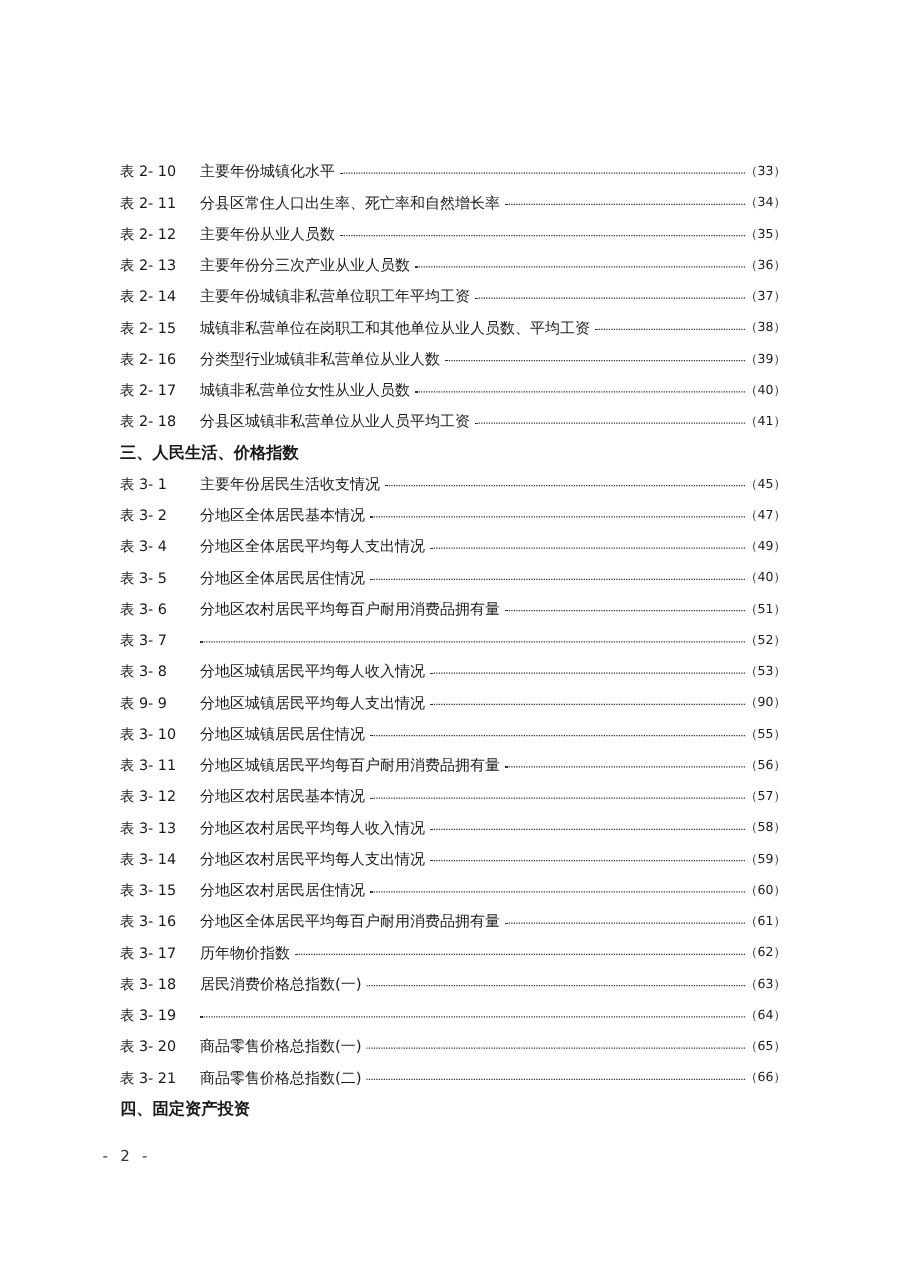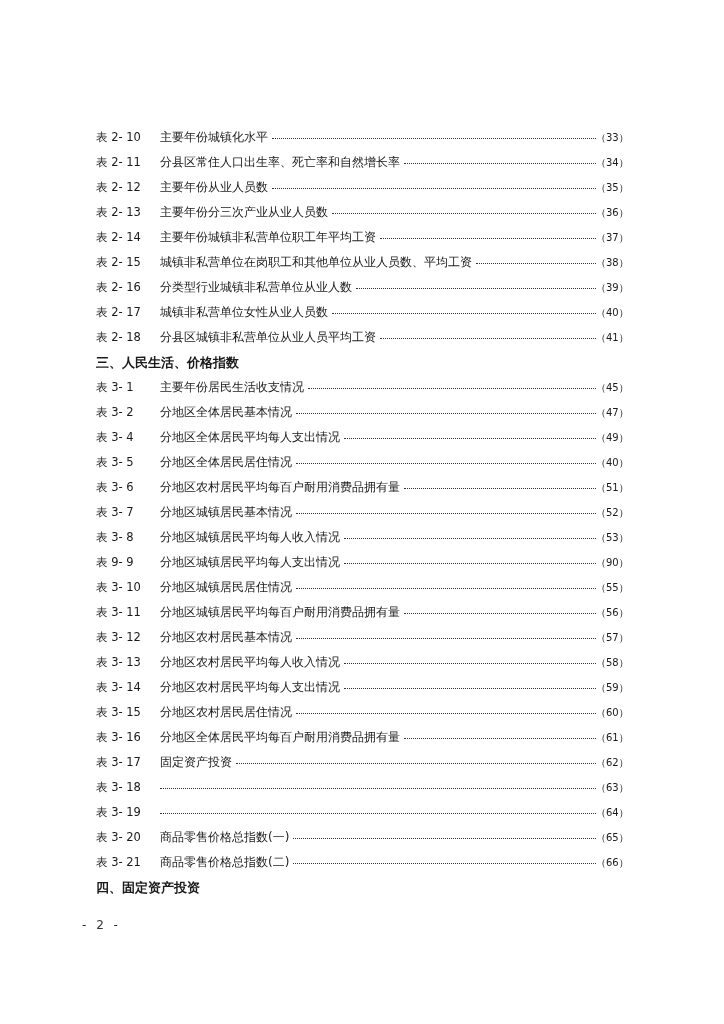--- a/index.html
+++ b/index.html
@@ -103,21 +103,20 @@
         <span class="page">（40）</span>
       </div>
       <div class="row">
         <span class="num">表 3- 6</span>
         <span class="title">分地区农村居民平均每百户耐用消费品拥有量</span>
         <span class="dots"></span>
         <span class="page">（51）</span>
       </div>
       <div class="row">
         <span class="num">表 3- 7</span>
-        <span class="title">分地区城镇居民基本情况</span>
         <span class="dots"></span>
         <span class="page">（52）</span>
       </div>
       <div class="row">
         <span class="num">表 3- 8</span>
         <span class="title">分地区城镇居民平均每人收入情况</span>
         <span class="dots"></span>
         <span class="page">（53）</span>
       </div>
       <div class="row">
@@ -163,26 +162,27 @@
         <span class="page">（60）</span>
       </div>
       <div class="row">
         <span class="num">表 3- 16</span>
         <span class="title">分地区全体居民平均每百户耐用消费品拥有量</span>
         <span class="dots"></span>
         <span class="page">（61）</span>
       </div>
       <div class="row">
         <span class="num">表 3- 17</span>
-        <span class="title">固定资产投资</span>
+        <span class="title">历年物价指数</span>
         <span class="dots"></span>
         <span class="page">（62）</span>
       </div>
       <div class="row">
         <span class="num">表 3- 18</span>
+        <span class="title">居民消费价格总指数(一)</span>
         <span class="dots"></span>
         <span class="page">（63）</span>
       </div>
       <div class="row">
         <span class="num">表 3- 19</span>
         <span class="dots"></span>
         <span class="page">（64）</span>
       </div>
       <div class="row">
         <span class="num">表 3- 20</span>

